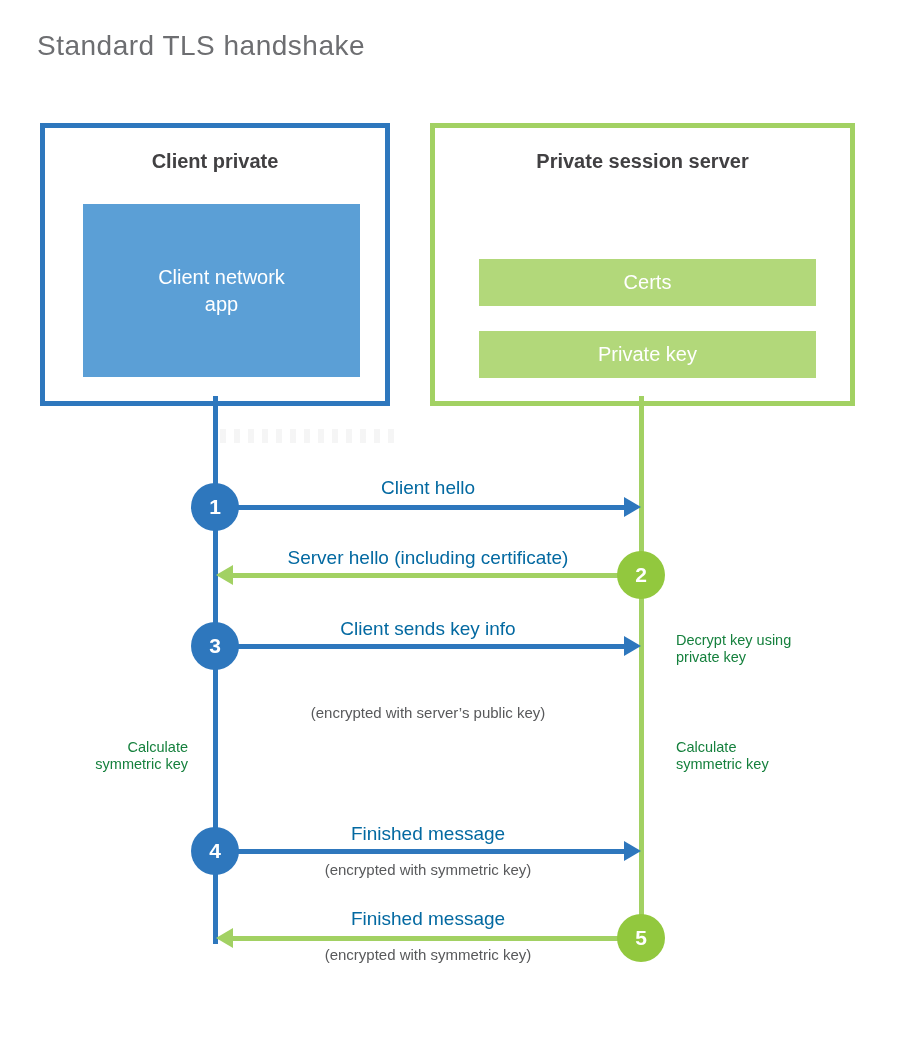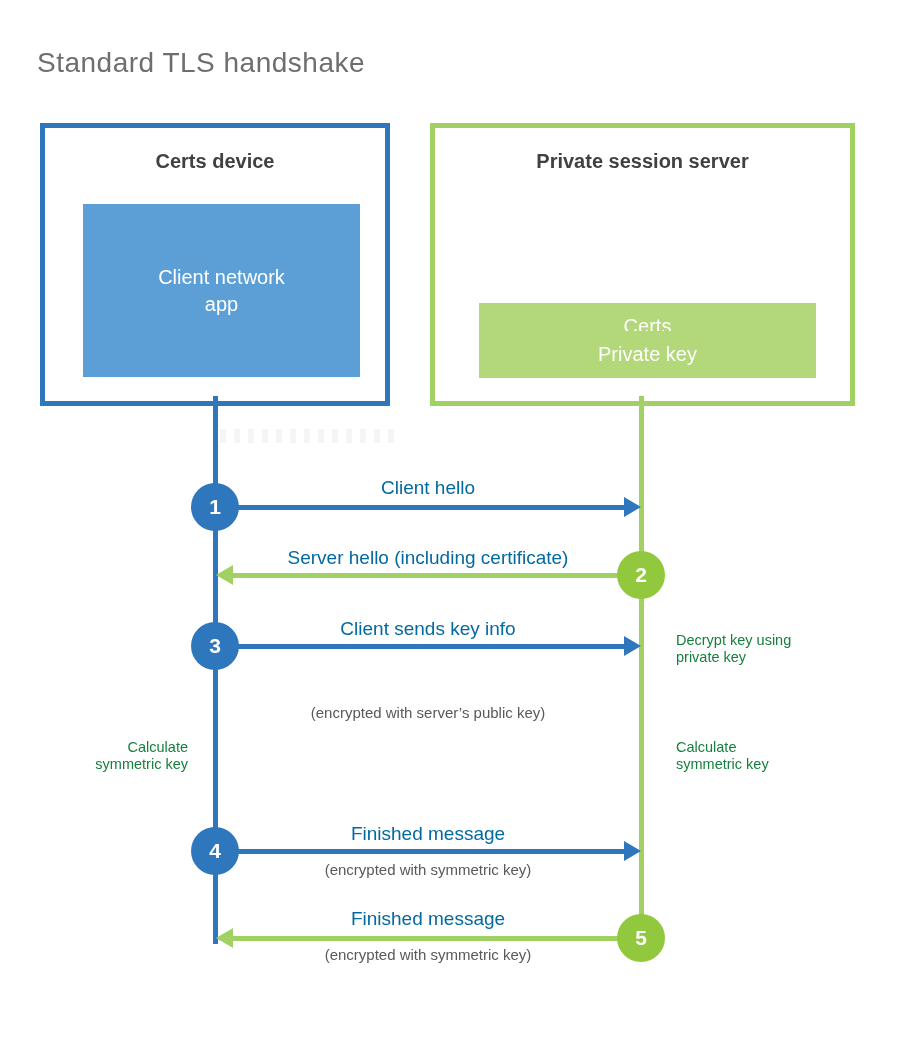--- a/index.html
+++ b/index.html
@@ -2,42 +2,42 @@
 <html style="--blue: #2e77bd; --blue_fill: #5b9fd6; --green: #a2d163; --green_fill: #b2d87a; --green_accent: #92c83e; --text_dark: #414042; --text_gray: #58595b;"><head>
 <meta charset="utf-8">
 <style>
   html,body{margin:0;padding:0;background:#ffffff;}
   #canvas{
     position:relative;width:900px;height:1058px;background:#ffffff;overflow:hidden;
     font-family:"Liberation Sans","DejaVu Sans",sans-serif;color:#58595b;
   }
   
   #title{
-    position:absolute;left:37px;top:47px;font-size:28px;font-weight:300;
+    position:absolute;left:37px;top:30px;font-size:28px;font-weight:300;
     color:#6d6e71;letter-spacing:.5px;
   }
   
   .outer-box{position:absolute;top:123px;height:273px;background:#fff;}
   #client-box{left:40px;width:340px;border:5px solid var(--blue,#2e77bd);}
   #server-box{left:430px;width:415px;border:5px solid var(--green,#a2d163);}
   .box-title{
     text-align:center;margin-top:22px;font-size:20px;font-weight:bold;color:#414042;
   }
   #client-app{
     position:absolute;left:38px;top:76px;width:277px;height:173px;
     background:var(--blue_fill,#5b9fd6);color:#fff;display:flex;align-items:center;
     justify-content:center;text-align:center;font-size:20px;line-height:27px;
     white-space:pre-line;
   }
   .server-bar{
     position:absolute;left:44px;width:337px;height:47px;background:var(--green_fill,#b2d87a);
     color:#fff;display:flex;align-items:center;justify-content:center;font-size:20px;
   }
   #server-bar-0{top:78px;}
-  #server-bar-1{top:131px;margin-top:44px;}
+  #server-bar-1{top:131px;}
   #server-bar-2{top:203px;}
   
   .lifeline{position:absolute;width:5px;top:396px;}
   #client-lifeline{left:213px;height:548px;background:var(--blue,#2e77bd);}
   #server-lifeline{left:639px;height:542px;background:var(--green,#a2d163);}
   
   #faint-artifact{
     position:absolute;left:220px;top:429px;width:178px;height:14px;opacity:.06;
     background:repeating-linear-gradient(90deg,#58595b 0 6px,transparent 6px 14px);
   }
@@ -84,21 +84,21 @@
   #note-calc-right{left:676px;top:739px;width:130px;text-align:left;}
 </style>
 </head>
 <body>
 
 <div id="canvas">
 
   <div id="title">Standard TLS handshake</div>
 
   <div id="client-box" class="outer-box">
-    <div class="box-title">Certs device</div>
+    <div class="box-title">Client private</div>
     <div id="client-app">Client network
 app</div>
   </div>
 
   <div id="server-box" class="outer-box">
     <div class="box-title">Private session server</div>
     <div id="server-bar-1" class="server-bar">Certs</div>
     <div id="server-bar-2" class="server-bar">Private key</div>
   </div>
 

